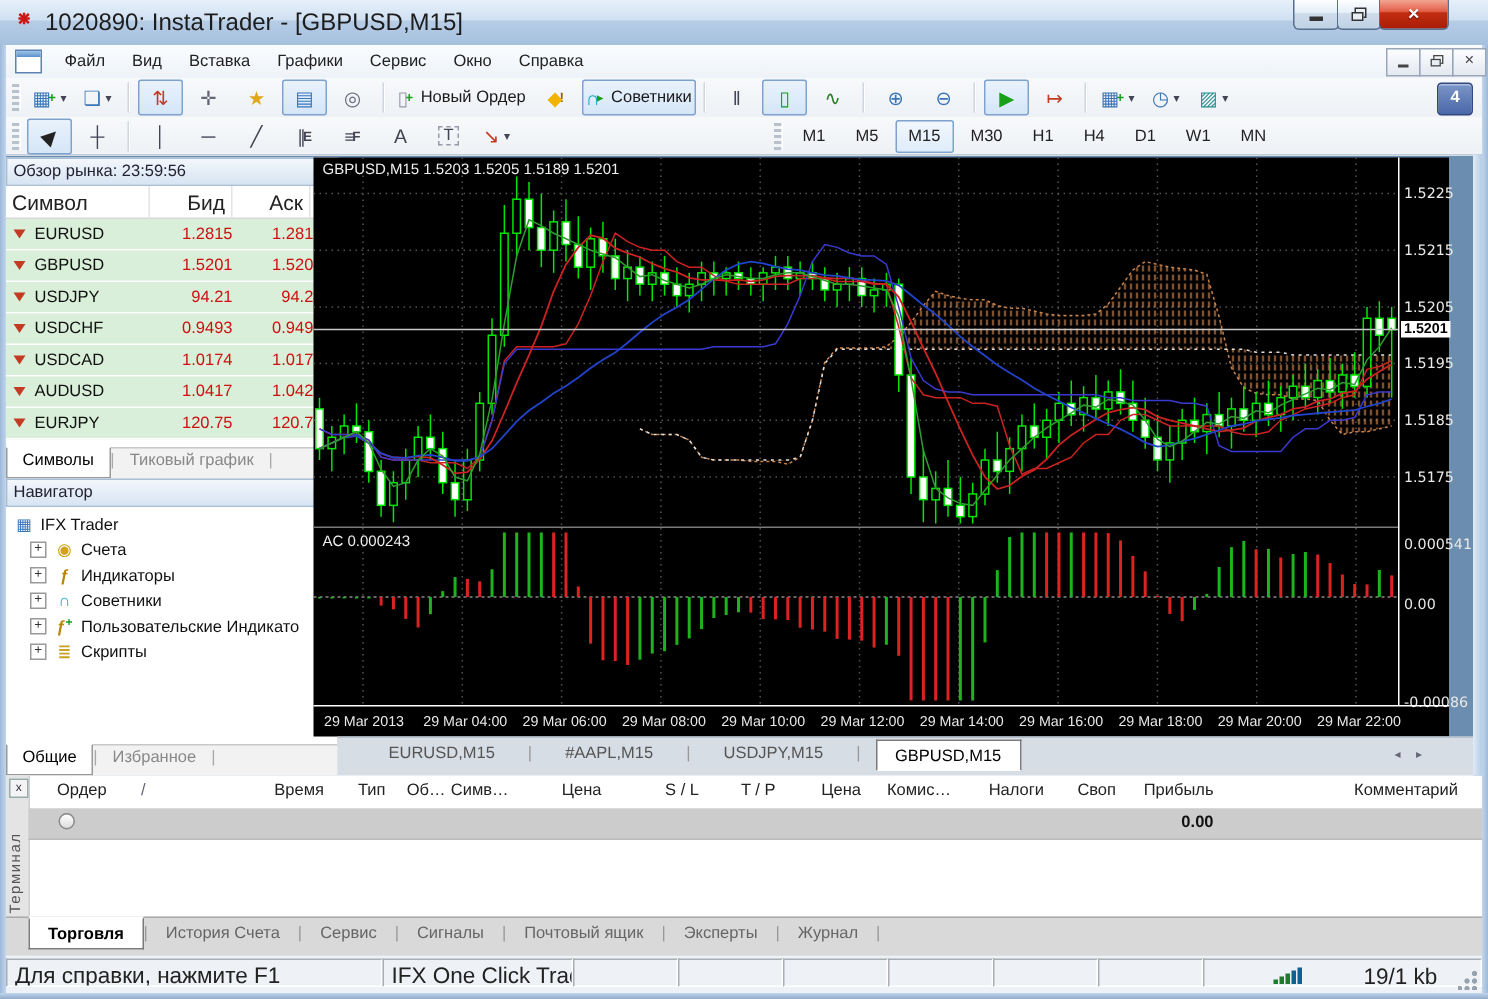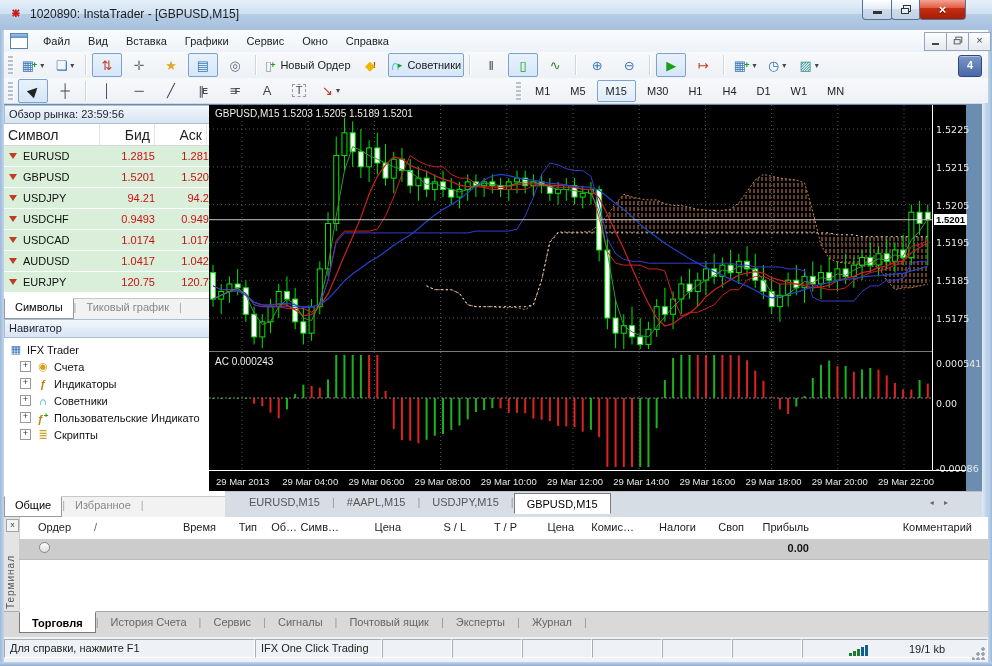--- a/index.html
+++ b/index.html
@@ -9,21 +9,21 @@
   .abs{position:absolute;}
   
   #titlebar{left:0;top:0;width:992px;height:30px;
     background:linear-gradient(#e7f0fa 0%,#cfe0f2 45%,#b7cde6 46%,#a5c0de 100%);
     border-bottom:1px solid #7e9cc0;}
   #frame-left{left:0;top:30px;width:4px;height:632px;background:linear-gradient(90deg,#9db9d8,#c2d6ec);}
   #frame-right{left:988px;top:30px;width:4px;height:632px;background:linear-gradient(270deg,#9db9d8,#c2d6ec);}
   #frame-bottom{left:0;top:662px;width:992px;height:4px;background:linear-gradient(#c2d6ec,#8fabcd);}
   #logo{left:8px;top:7px;width:16px;height:16px;}
   #logo span{position:absolute;left:0;top:-3px;width:16px;text-align:center;color:#cc1612;font-weight:bold;font-size:15px;}
-  #title-text{left:30px;top:7px;font-size:12px;color:#1c1c1c;}
+  #title-text{left:30px;top:7px;font-size:16px;color:#1c1c1c;}
   .cap-btn{top:0px;height:19px;border:1px solid #57708e;border-top:none;border-radius:0 0 4px 4px;
      background:linear-gradient(#fdfeff,#e6eef8 45%,#cfdcec 46%,#c0d2e6);text-align:center;}
   #btn-min{left:862px;width:29px;}
   #btn-max{left:891px;width:28px;}
   #btn-close{left:919px;width:45px;background:linear-gradient(#f2a492,#e35e46 40%,#c22e12 45%,#a91c04);}
   #btn-min i{display:block;margin:11px auto 0;width:9px;height:3px;background:#333;}
   .rsq{position:relative;display:block;margin:5px auto 0;width:10px;height:9px;}
   .rsq b{position:absolute;left:2px;top:0;width:6px;height:5px;border:1px solid #333;}
   .rsq u{position:absolute;left:0;top:3px;width:6px;height:4px;border:1px solid #333;background:#e8eef6;}
   #btn-close .x{color:#fff;font-weight:bold;font-size:13px;line-height:18px;text-shadow:0 1px 1px #5a0a00;}
@@ -102,21 +102,21 @@
   #price-axis{position:absolute;left:723px;top:0;width:34px;height:365px;border-left:1px solid #fff;}
   .ax-lbl{position:absolute;left:3px;font-size:9.5px;color:#e8e8e8;font-family:"DejaVu Sans",sans-serif;}
   .ax-cur{position:absolute;left:1px;background:#fff;color:#000;font-size:9.5px;padding:0 2px;font-weight:bold;}
   #time-axis{position:absolute;left:0;top:365px;width:757px;height:21px;border-top:1px solid #fff;}
   .t-lbl{position:absolute;top:5px;font-size:9.5px;color:#e8e8e8;white-space:nowrap;}
   #ohlc-label,#ac-label{position:absolute;font-size:10px;color:#eee;z-index:5;}
   #ohlc-label{left:6px;top:3px;}
   #ac-label{left:6px;top:251px;}
   
   #chart-tabs{left:225px;top:491px;width:757px;height:26px;background:#d6dde5;border-top:1px solid #b9c2cc;
-     display:flex;align-items:flex-start;font-size:11px;}
+     display:flex;align-items:flex-start;font-size:11px;gap:10px;}
   .ctab{padding:4px 12px 3px;color:#555;}
   .ctab.active{background:#fff;border:1px solid #7a7a7a;border-bottom-color:#fff;color:#000;margin-top:1px;}
   .ctab-sep{color:#999;padding-top:4px;}
   #ctab-scroll{position:absolute;right:30px;top:6px;color:#667;font-size:8px;letter-spacing:4px;}
   
   #terminal{left:4px;top:517px;width:984px;height:120px;background:#fff;}
   #term-side{position:absolute;left:0;top:0;width:15px;height:120px;background:#e4e4e4;border-right:1px solid #cfcfcf;}
   #term-x{position:absolute;left:2px;top:2px;width:11px;height:11px;border:1px solid #9aa;background:#f4f4f4;
      font-size:8px;line-height:10px;text-align:center;color:#334;}
   #term-side-label{position:absolute;left:1px;top:38px;width:13px;font-size:10px;color:#555;
@@ -128,21 +128,21 @@
   #balance-icon{position:absolute;left:20px;top:3px;width:9px;height:9px;border:1px solid #888;border-radius:50%;
      background:linear-gradient(#fff,#ddd);}
   #balance-text{position:absolute;left:36px;top:3px;font-weight:bold;color:#111;}
   #balance-profit{position:absolute;left:720px;width:70px;text-align:right;top:3px;font-weight:bold;color:#111;}
   #term-tabs{position:absolute;left:0px;top:94px;width:984px;height:26px;background:#d9d9d9;border-top:1px solid #aaa;
      display:flex;align-items:flex-start;font-size:11px;padding-left:15px;box-sizing:border-box;}
   .ttab{padding:4px 12px 3px;color:#666;}
   .ttab.active{background:#fff;border:1px solid #7a7a7a;border-top:2px solid #fff;color:#000;margin-top:-1px;font-weight:bold;}
   .ttab-sep{color:#999;padding-top:4px;}
   
-  #statusbar{left:4px;top:637px;width:984px;height:25px;background:#eef1f5;font-size:11px;color:#222;}
+  #statusbar{left:4px;top:637px;width:984px;height:25px;background:#eef1f5;font-size:15px;color:#222;}
   .seg{position:absolute;top:2px;height:19px;border:1px solid;border-color:#a9aeb5 #fff #fff #a9aeb5;
       background:#eef1f5;box-sizing:border-box;padding:2px 5px;white-space:nowrap;overflow:hidden;}
   #conn-icon{position:absolute;left:845px;top:6px;width:24px;height:13px;}
   #conn-icon i{position:absolute;bottom:0;width:3px;background:#1f7a33;}
   #traffic{position:absolute;left:905px;top:6px;}
   #grip{position:absolute;right:2px;bottom:2px;width:14px;height:14px;
       background:
        radial-gradient(circle at 11px 3px,#98a2ac 1.5px,transparent 2px),
        radial-gradient(circle at 11px 8px,#98a2ac 1.5px,transparent 2px),
        radial-gradient(circle at 6px 8px,#98a2ac 1.5px,transparent 2px),

